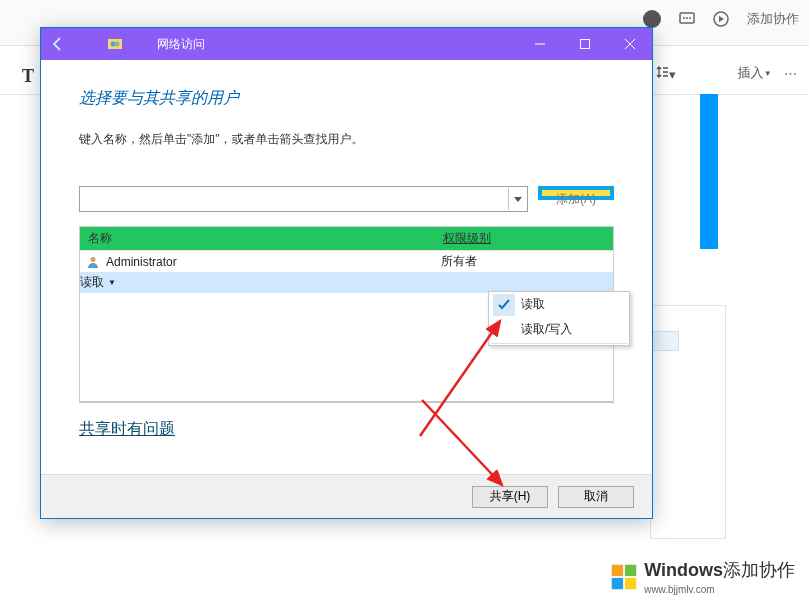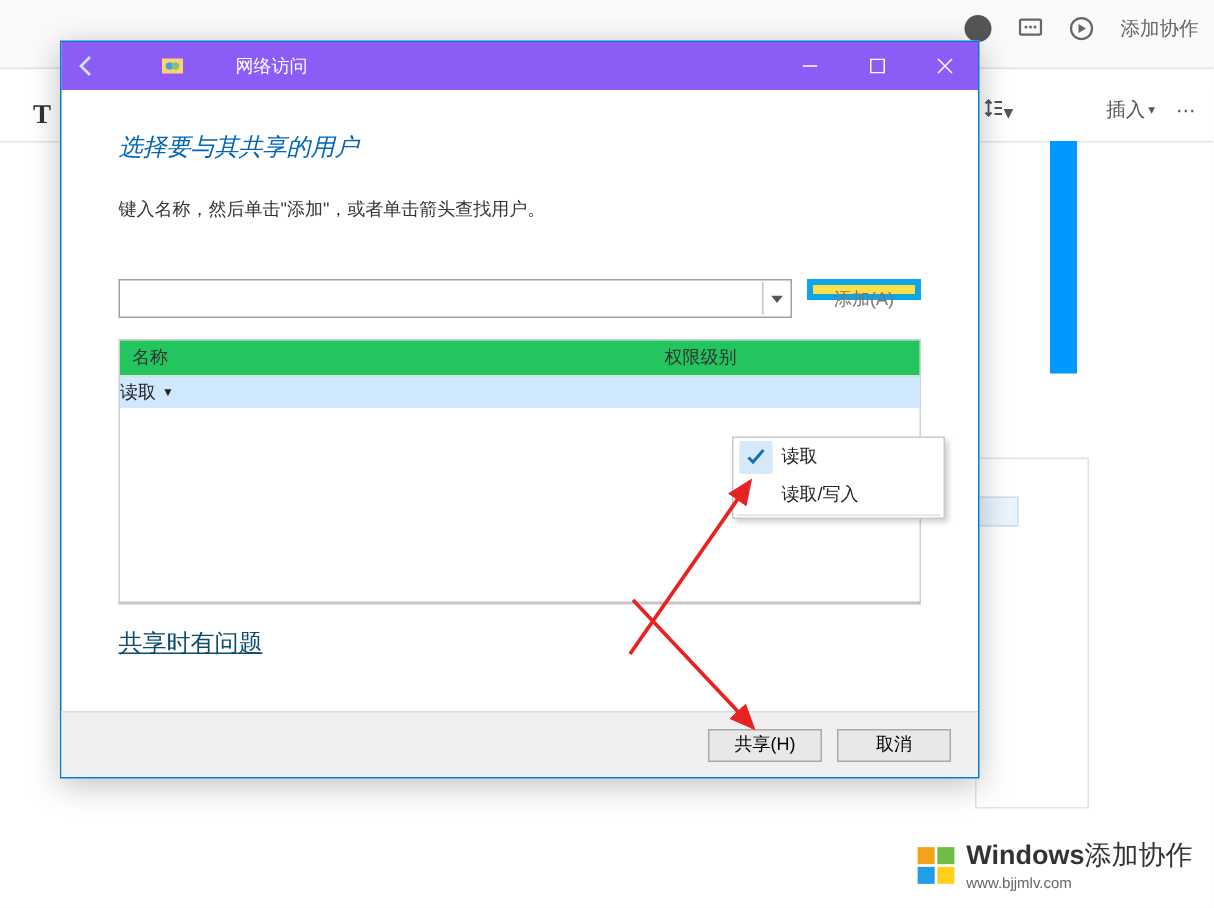--- a/index.html
+++ b/index.html
@@ -34,21 +34,21 @@
 
   .addrow{display:flex;margin-top:38px;gap:10px;}
   .name-combo{flex:1;position:relative;height:24px;border:1px solid #a0a0a0;background:#fff;display:flex;align-items:center;}
   .name-combo input{flex:1;border:none;outline:none;font-size:12px;padding:0 6px;height:22px;background:transparent;}
   .name-combo .dd{width:18px;height:22px;border-left:1px solid #c4c4c4;display:flex;align-items:center;justify-content:center;color:#555;}
   .btn-add{width:76px;height:14px;border:4px solid #0ea5e9;background:#fde047;color:#777;font-size:12px;}
 
   .user-table{margin-top:14px;border:1px solid #d0d0d0;border-bottom:2px solid #c6c6c6;height:174px;position:relative;background:#fff;}
   .user-table .hdr{display:flex;height:23px;align-items:center;border-bottom:1px solid #e1e1e1;background:#22c55e;font-size:12px;color:#333;}
   .user-table .hdr .c1{width:355px;padding-left:8px;}
-  .user-table .hdr .c2{flex:1;}
+  .user-table .hdr .c2{flex:1;text-decoration:underline;}
   .user-table .row{display:flex;height:21px;align-items:center;font-size:12px;}
   .user-table .row .c1{width:355px;padding-left:6px;display:flex;align-items:center;gap:6px;}
   .user-table .row .c2{flex:1;display:flex;align-items:center;gap:4px;}
   .user-table .row.sel{background:#cfe7ff;}
   .uicon{width:14px;height:14px;}
 
   .link{color:#0c4a6e;text-decoration:underline;margin-top:16px;display:inline-block;font-size:16px;}
 
   .footer{position:absolute;left:0;right:0;bottom:0;height:44px;background:#f0f0f0;border-top:1px solid #dcdcdc;display:flex;align-items:center;justify-content:flex-end;gap:10px;padding-right:18px;box-sizing:border-box;}
   .footer button{width:76px;height:22px;border:1px solid #a9a9a9;background:#e8e8e8;font-size:12px;}
@@ -162,20 +162,32 @@
             </svg>
         </div>
       </div>
       <button class="btn-add">添加(A)</button>
     </div>
 
     <div class="user-table">
       <div class="hdr">
         <div class="c1">名称</div>
         <div class="c2">权限级别</div>
+      </div>
+      <div class="row">
+        <div class="c1">
+          <svg class="uicon" viewBox="0 0 14 14">
+              <circle cx="7" cy="4.5" r="2.5" fill="#d9a15a"></circle>
+              <path d="M2 13c0-3 2.5-5 5-5s5 2 5 5z" fill="#5c9bd1"></path>
+            </svg>
+          <span>Administrator</span>
+        </div>
+        <div class="c2">
+            <span>所有者</span>
+          </div>
       </div>
       <div class="row sel">
         <div class="c2">
           <span>读取</span>
           <span style="font-size:8px;">▼</span>
         </div>
       </div>
     </div>
 
     <a href="#" class="link">共享时有问题</a>

